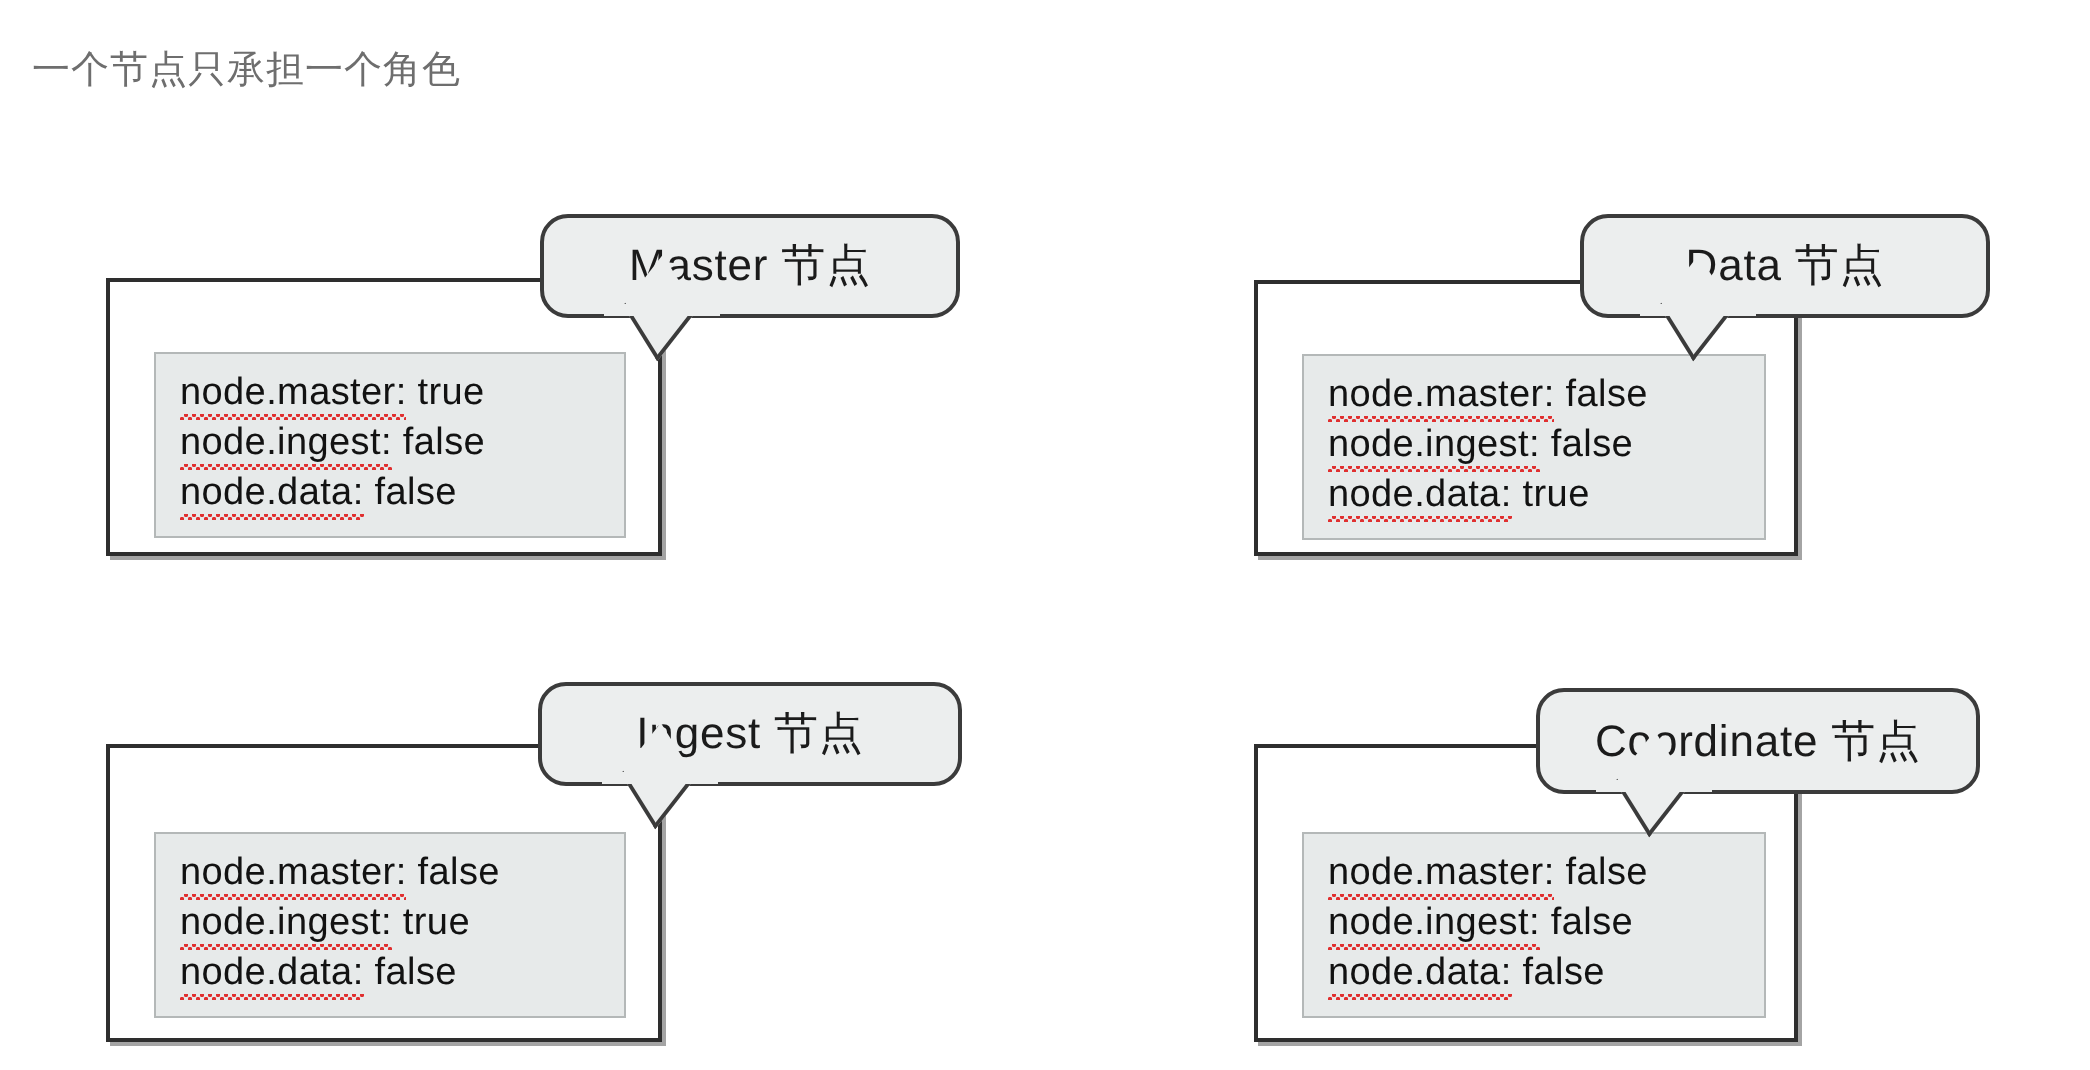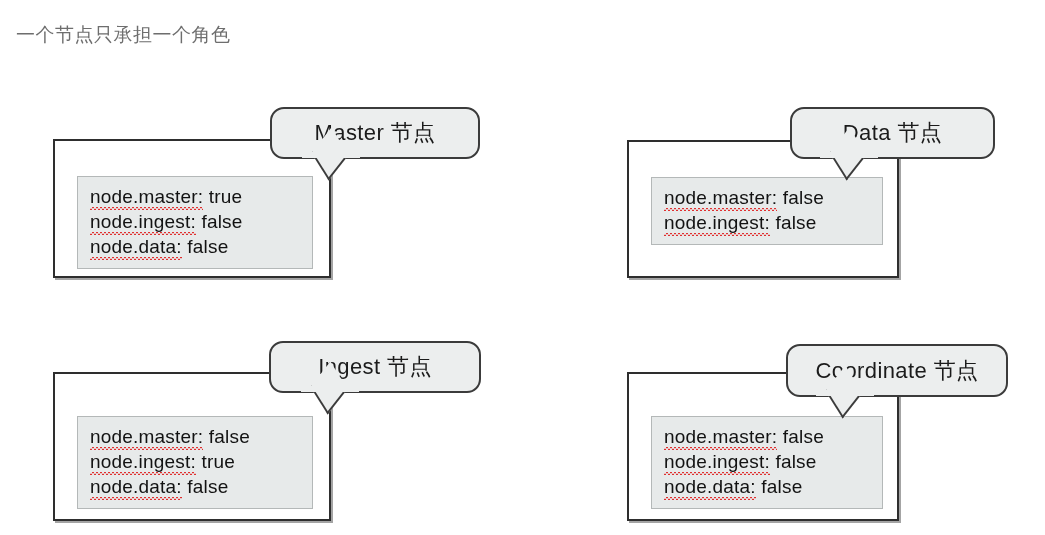--- a/index.html
+++ b/index.html
@@ -145,20 +145,24 @@
 <div class="node-frame" style="left:627px; top:140px; width:272px; height:138px;">
   <div class="code-panel" style="left:22px; top:35px; width:232px;">
     <div class="code-line">
       <span class="code-key">node.master:</span>
       <span class="code-val">false</span>
     </div>
     <div class="code-line">
       <span class="code-key">node.ingest:</span>
       <span class="code-val">false</span>
     </div>
+    <div class="code-line">
+      <span class="code-key">node.data:</span>
+      <span class="code-val">true</span>
+    </div>
   </div>
 </div>
 
 <div class="bubble" style="left:269px; top:305px; width:212px; height:52px;">
   <span class="bubble-label">Ingest 节点</span>
   <span class="tail" style="left:42px;"></span>
   <span class="tail-mask" style="left:30px; width:58px;"></span>
 </div>
 
 <div class="node-frame" style="left:53px; top:372px; width:278px; height:149px;">
@@ -171,21 +175,21 @@
       <span class="code-key">node.ingest:</span>
       <span class="code-val">true</span>
     </div>
     <div class="code-line">
       <span class="code-key">node.data:</span>
       <span class="code-val">false</span>
     </div>
   </div>
 </div>
 
-<div class="bubble" style="left:786px; top:308px; width:222px; height:53px;">
+<div class="bubble" style="left:768px; top:308px; width:222px; height:53px;">
   <span class="bubble-label">Coordinate 节点</span>
   <span class="tail" style="left:40px;"></span>
   <span class="tail-mask" style="left:28px; width:58px;"></span>
 </div>
 
 <div class="node-frame" style="left:627px; top:372px; width:272px; height:149px;">
   <div class="code-panel" style="left:22px; top:42px; width:232px;">
     <div class="code-line">
       <span class="code-key">node.master:</span>
       <span class="code-val">false</span>

